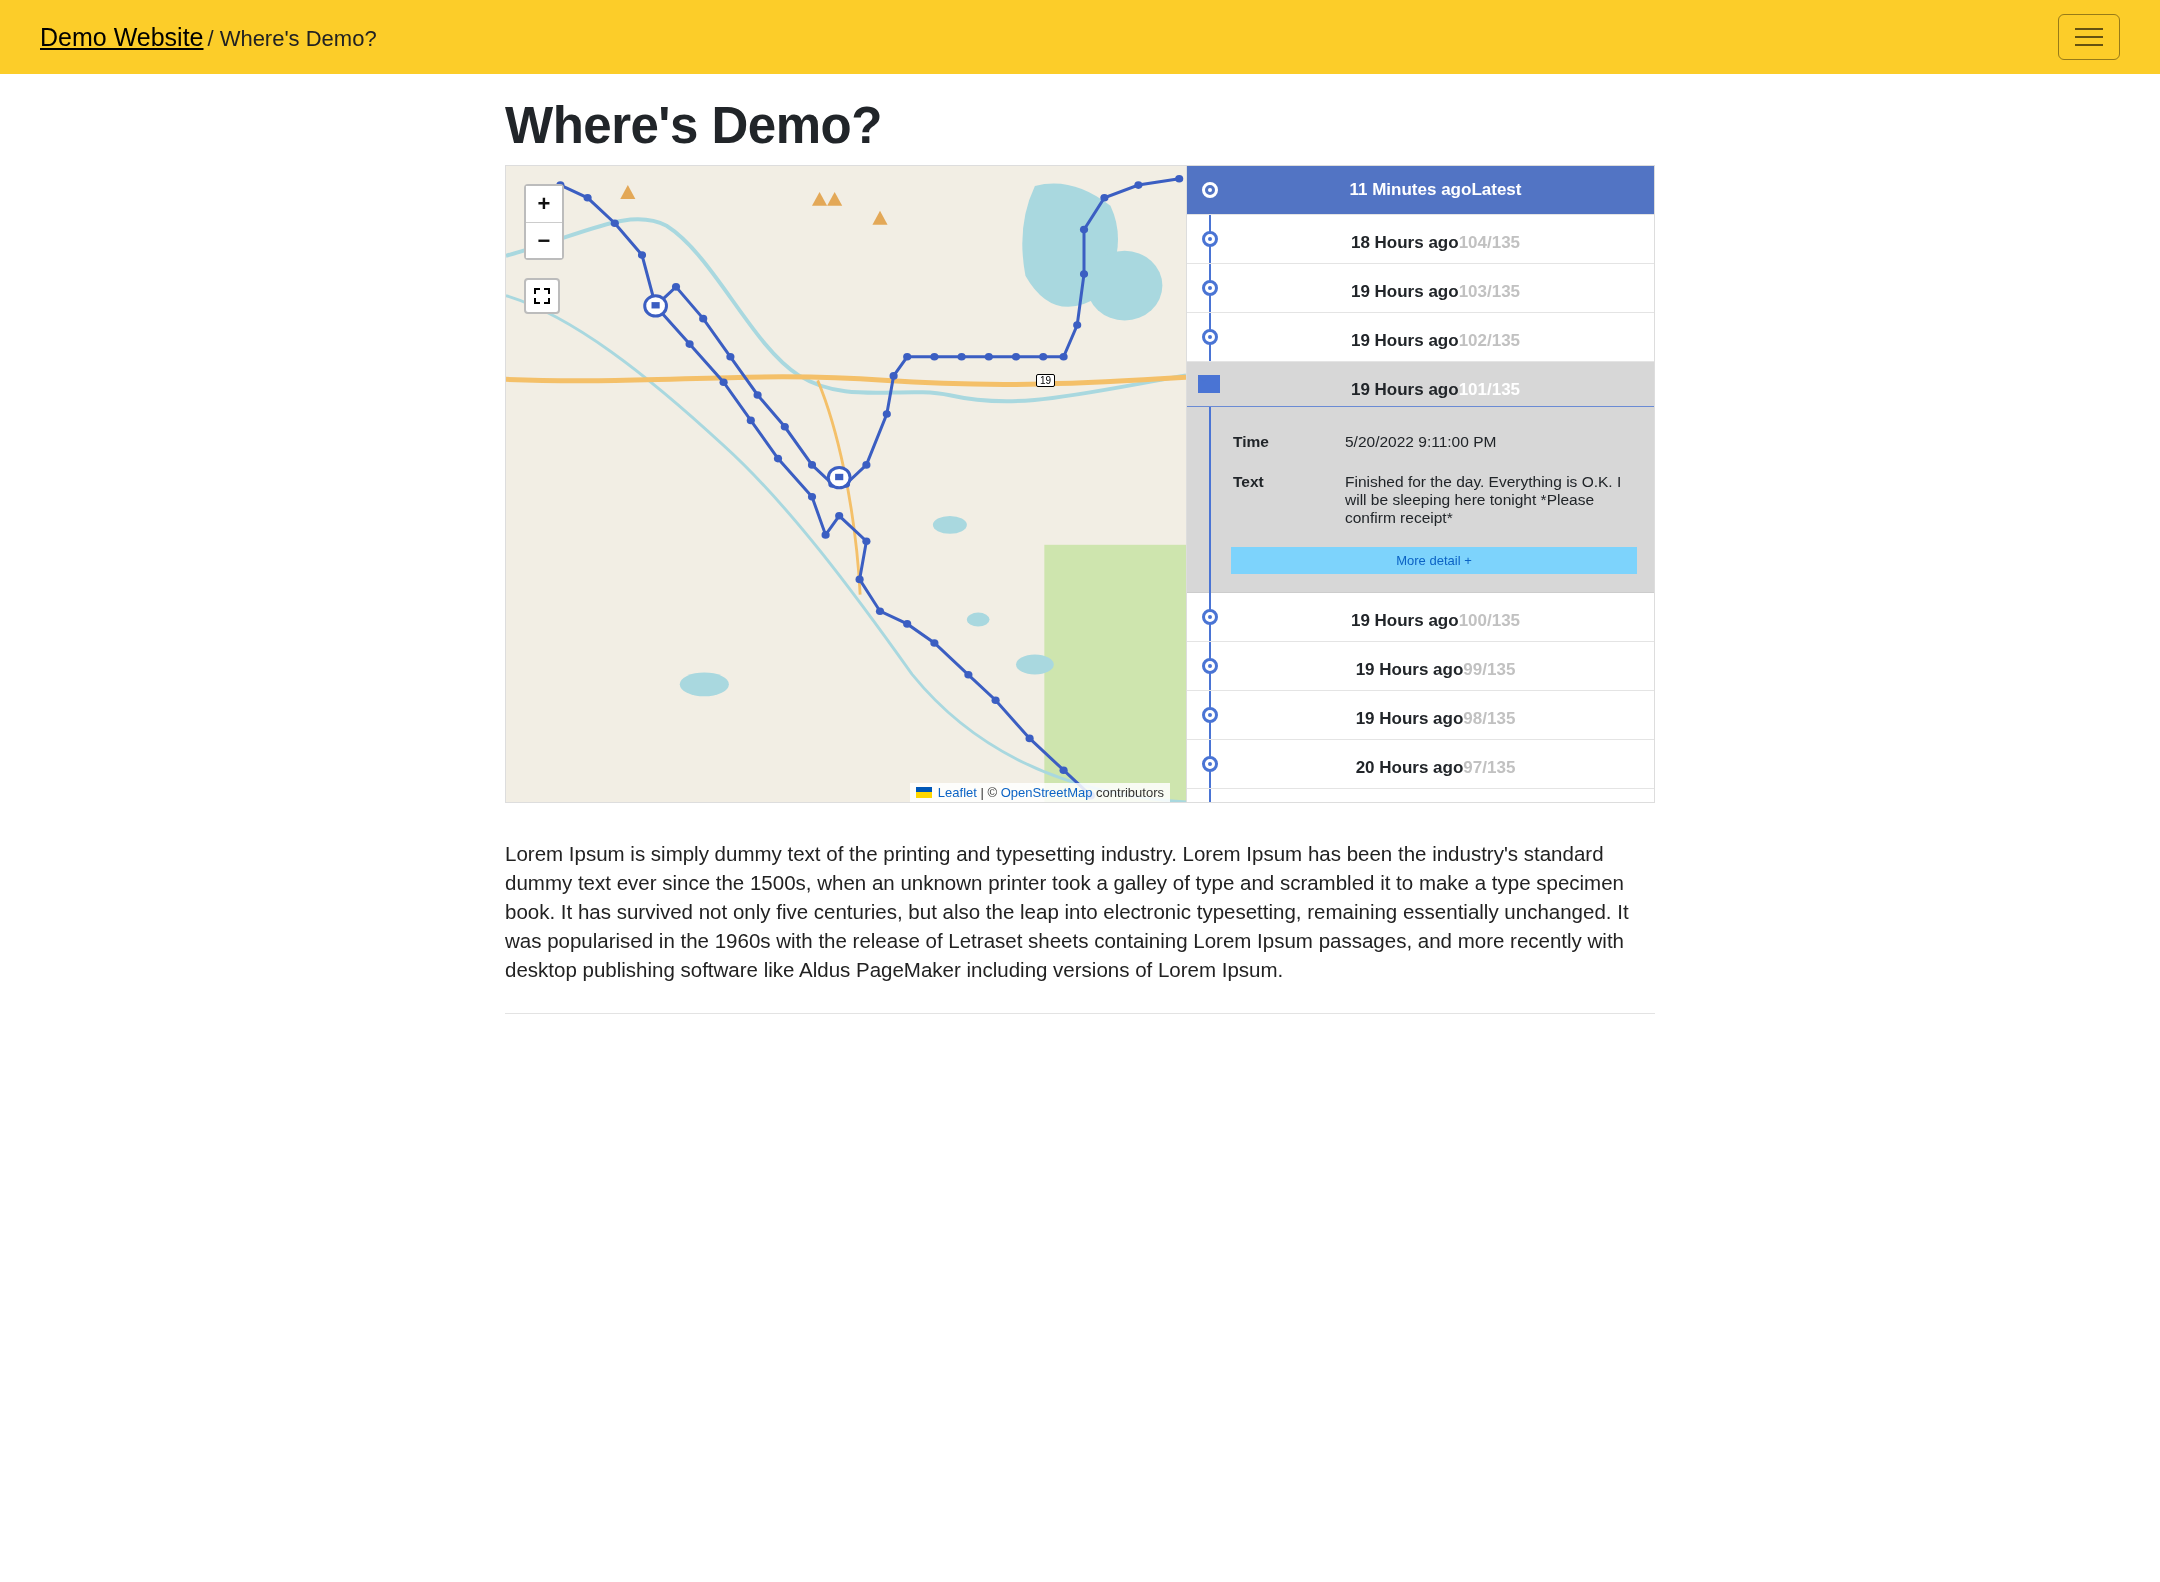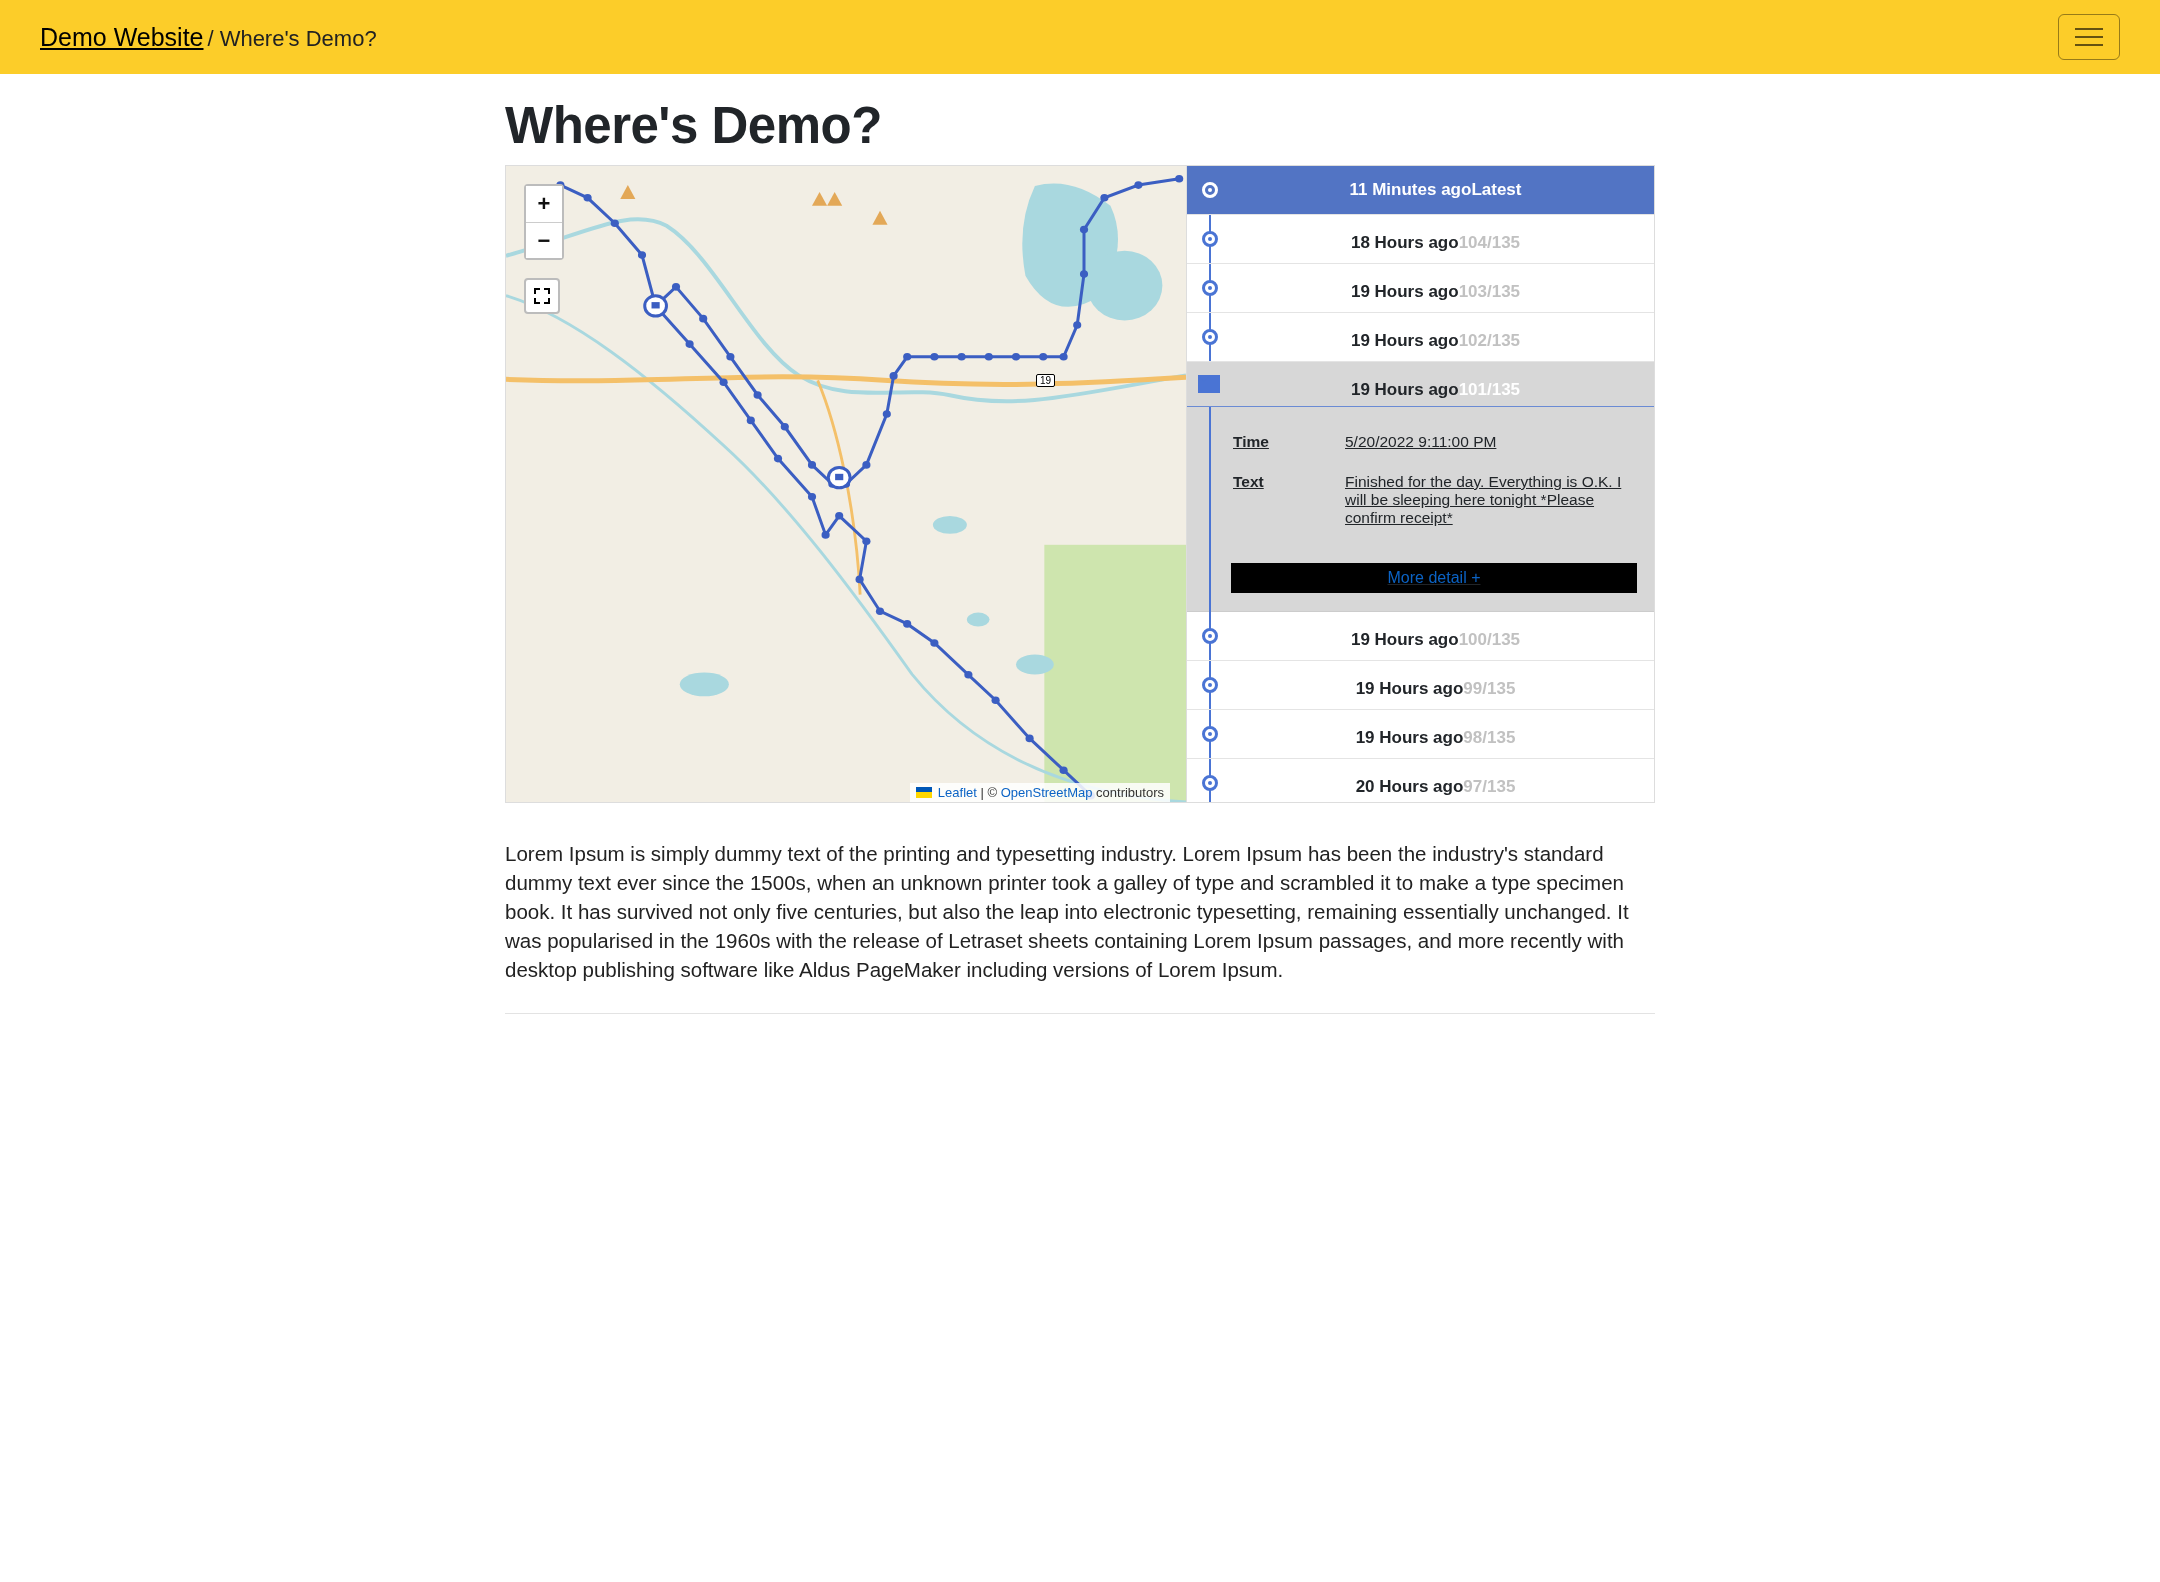--- a/index.html
+++ b/index.html
@@ -102,32 +102,31 @@
 .tl-row.expanded .marker::after {
   content: ''; position: absolute; left: 3px; bottom: -6px; inset: auto;
   border-left: 6px solid transparent; border-right: 6px solid transparent; border-top: 7px solid #4a74d4;
   border-radius: 0; background: none; width: 0; height: 0;
 }
 .detail-box {
   background: #d7d7d7;
   padding: 14px 17px 18px 44px;
   font-size: 16px;
   border-bottom: 1px solid #ccc;
-  text-decoration: underline;
 }
 .detail-table { width: 100%; }
 .detail-table td { padding: 10px 0; vertical-align: top; font-size: 15.5px; }
 .detail-table td:first-child { font-weight: 700; width: 110px; }
 .more-btn {
-  margin-top: 24px;
-  background: #000000;
+  margin-top: 8px;
+  background: #7dd3fc;
   text-align: center;
   padding: 6px 0;
   color: #0b63c5;
-  font-size: 16px;
+  font-size: 13px;
 }
 
 .lorem { margin-top: 36px; font-size: 20.5px; line-height: 1.42; color: #222; }
 .lorem strong { font-weight: 400; }
 hr.endline { margin-top: 28px; border: none; border-top: 1px solid #e3e3e3; }
 </style>
 </head>
 <body>
 
 <div class="navbar">

